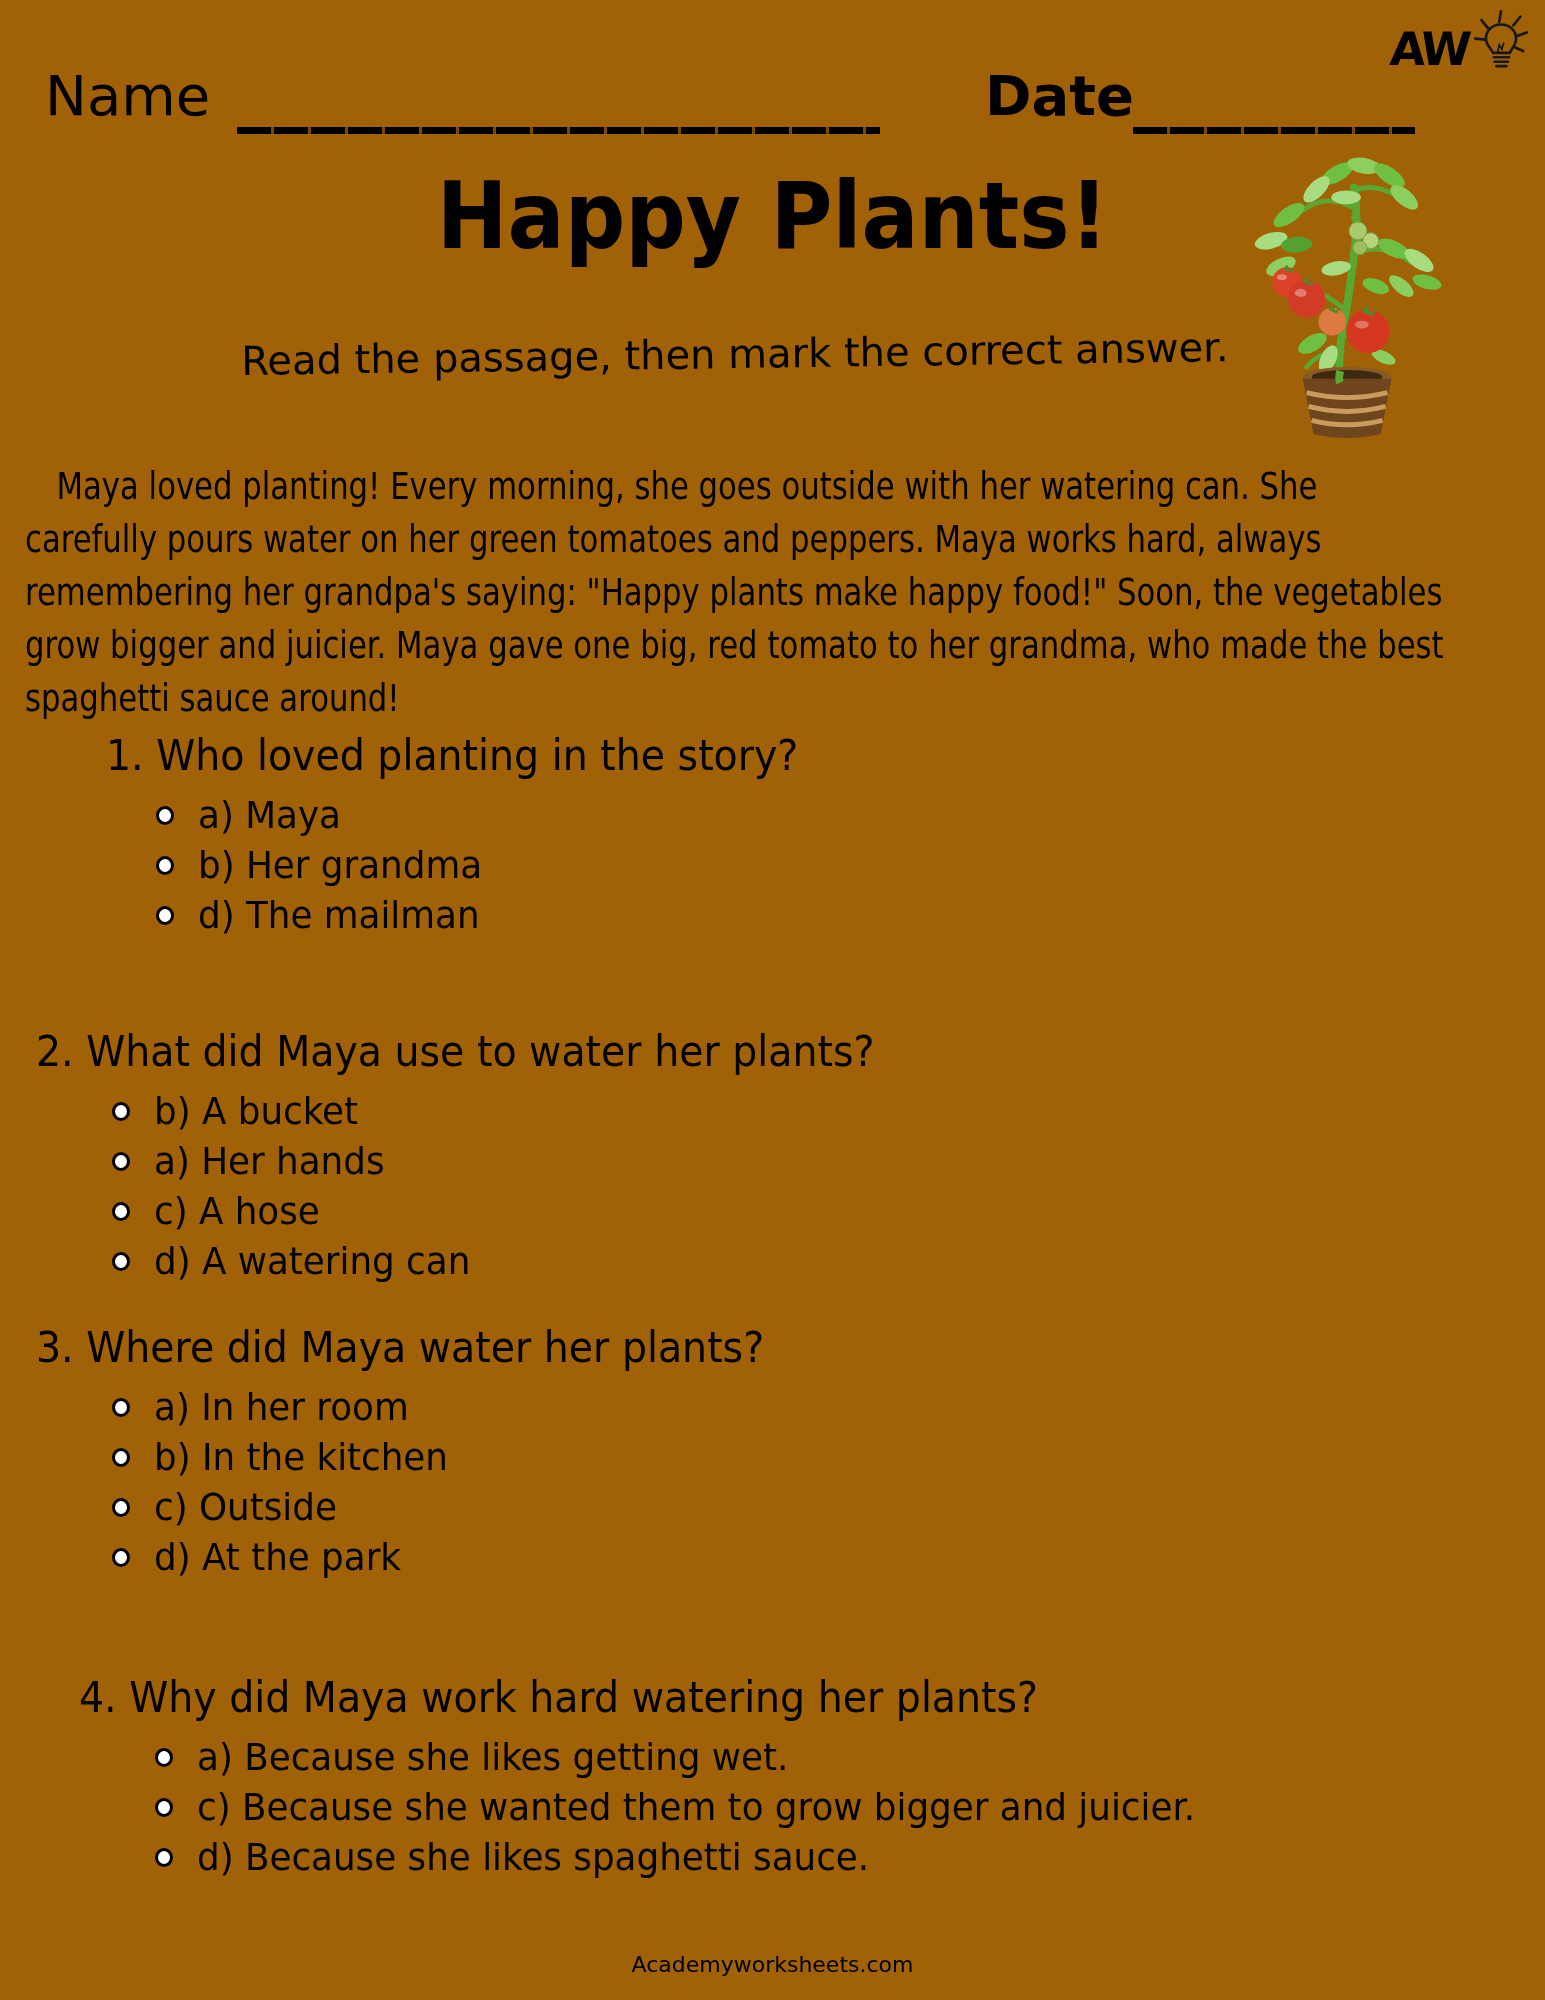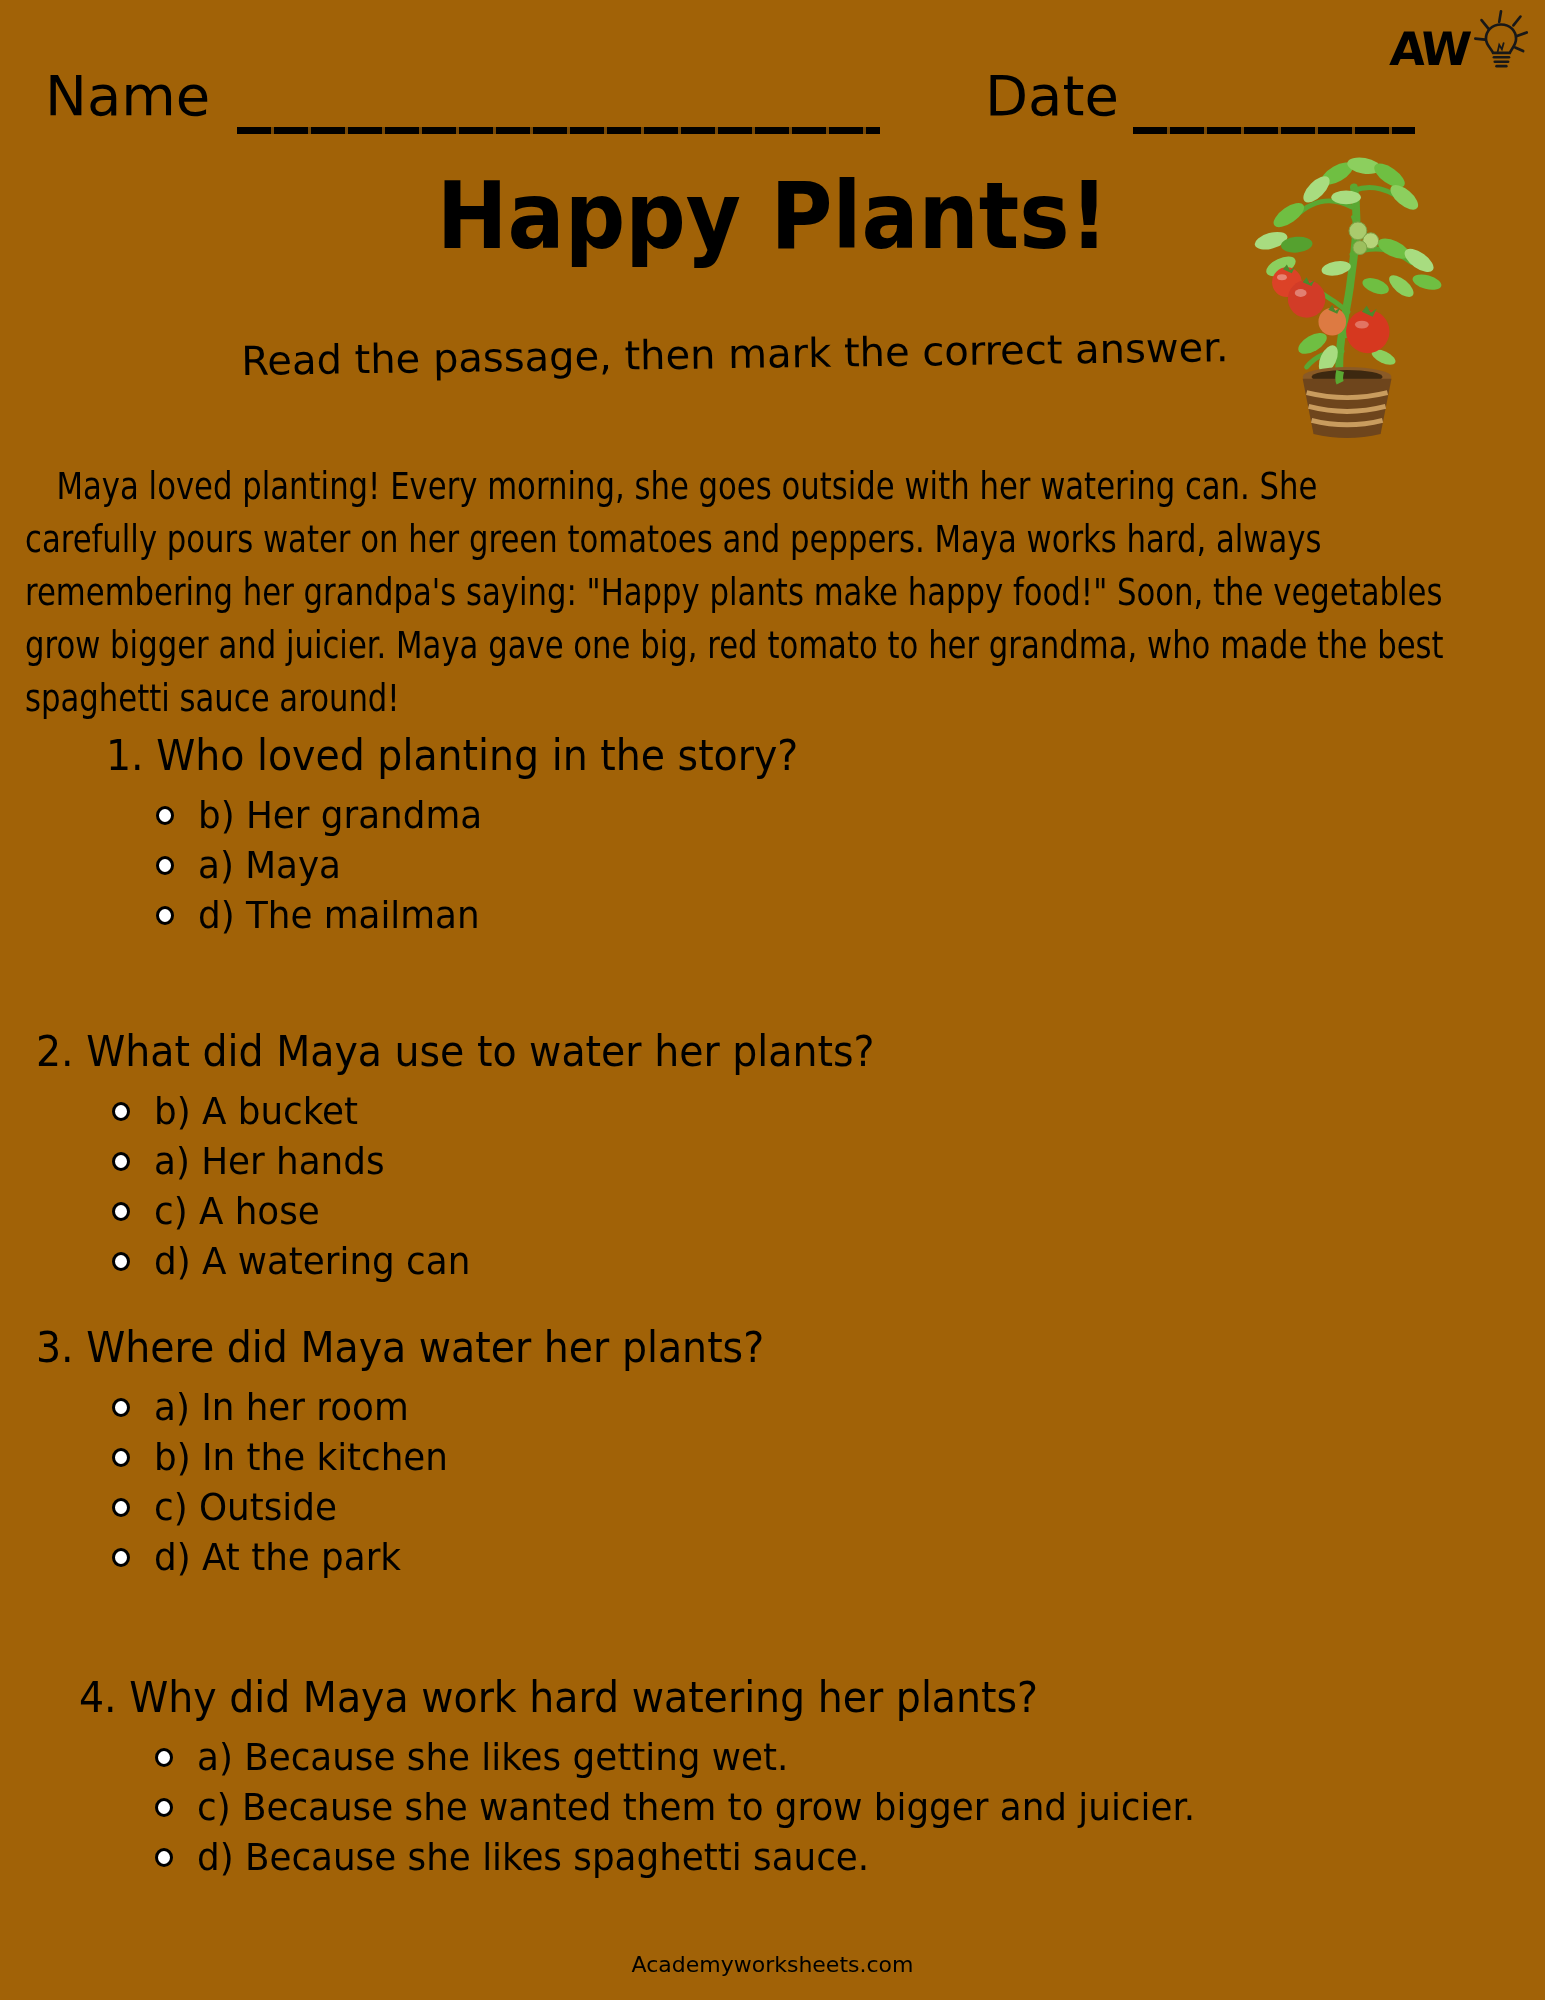--- a/index.html
+++ b/index.html
@@ -18,21 +18,21 @@
   .name-label {
     position: absolute; left: 45px; top: 68px;
     font-size: 56px; line-height: 1; font-weight: 500;
   }
   .name-line {
     position: absolute; left: 237px; top: 127px; width: 643px; height: 7px;
     background: repeating-linear-gradient(90deg, #000 0 34px, rgba(0,0,0,0.25) 34px 37px);
   }
   .date-label {
     position: absolute; left: 985px; top: 68px;
-    font-size: 56px; line-height: 1; font-weight: 400; text-align: center;
+    font-size: 56px; line-height: 1; font-weight: 700; text-align: center;
   }
   .date-line {
     position: absolute; left: 1133px; top: 127px; width: 282px; height: 7px;
     background: repeating-linear-gradient(90deg, #000 0 34px, rgba(0,0,0,0.25) 34px 37px);
   }
 
   
   .logo {
     position: absolute; left: 1390px; top: 14px;
     display: flex; align-items: center;
@@ -205,25 +205,25 @@
     <div class="passage-line">remembering her grandpa's saying: "Happy plants make happy food!" Soon, the vegetables</div>
     <div class="passage-line">grow bigger and juicier. Maya gave one big, red tomato to her grandma, who made the best</div>
     <div class="passage-line">spaghetti sauce around!</div>
   </div>
 
   <div class="question q1">
     <div class="q-heading">1. Who loved planting in the story?</div>
     <div class="options">
       <div class="option-row">
         <span class="radio-circle"></span>
+        <span class="option-label">a) Maya</span>
+      </div>
+      <div class="option-row">
+        <span class="radio-circle"></span>
         <span class="option-label">b) Her grandma</span>
-      </div>
-      <div class="option-row">
-        <span class="radio-circle"></span>
-        <span class="option-label">a) Maya</span>
       </div>
       <div class="option-row">
         <span class="radio-circle"></span>
         <span class="option-label">d) The mailman</span>
       </div>
     </div>
   </div>
 
   <div class="question q2">
     <div class="q-heading">2. What did Maya use to water her plants?</div>

